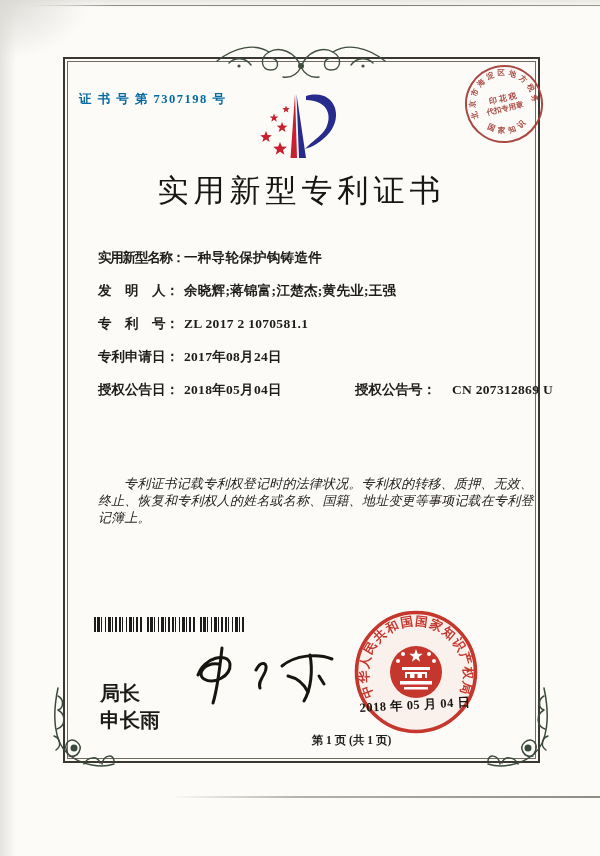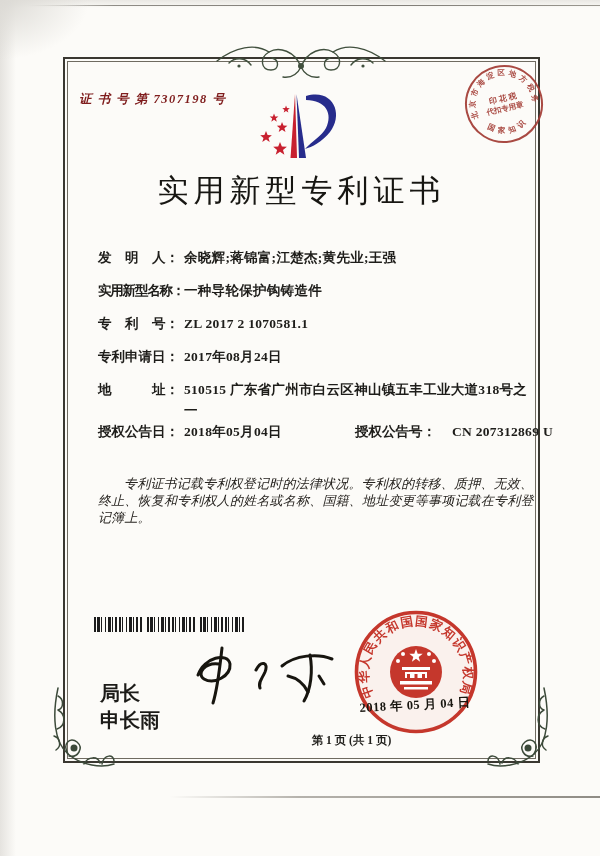--- a/index.html
+++ b/index.html
@@ -25,21 +25,21 @@
   
   .frame { position:absolute; left:63px; top:57px; width:477px; height:706px;
     border:2.5px solid #3a3831; }
   .frame-inner { position:absolute; left:2px; top:2px; right:2px; bottom:2px;
     border:1px solid #6f6b61; }
   .ornament-top { position:absolute; left:209px; top:39px; }
   .flourish-bl { position:absolute; left:44px; top:684px; }
   .flourish-br { position:absolute; left:486px; top:684px; transform:scaleX(-1); }
 
   .cert-no { position:absolute; left:79px; top:91px; font-size:12.5px; font-weight:bold;
-    letter-spacing:1.5px; color:#7f1d1d;font-style:italic; }
+    letter-spacing:1.5px; color:#0369a1; }
 
   .logo { position:absolute; left:251px; top:87px; }
 
   .tax-stamp { position:absolute; left:462px; top:62px; transform:rotate(-13deg); opacity:.92; }
 
   .title { position:absolute; left:63px; top:170px; width:477px; text-align:center;
     font-size:31px; font-weight:normal; letter-spacing:5px; color:#171612; }
 
   .fields { position:absolute; left:98px; top:247px; width:442px; font-size:13.5px;
     font-weight:bold; color:#1e1d1a; }
@@ -154,33 +154,30 @@
       <textPath href="#taxBottom" startOffset="1">国家知识产权局</textPath>
     </text>
     <text x="42" y="39" text-anchor="middle" font-size="8" fill="#a33b34" font-weight="bold" font-family="'Liberation Serif','DejaVu Serif',serif">印 花 税</text>
     <text x="42" y="49" text-anchor="middle" font-size="7.5" fill="#a33b34" font-weight="bold" font-family="'Liberation Serif','DejaVu Serif',serif">代扣专用章</text>
   </svg>
 
   <div class="title">实用新型专利证书</div>
 
   <div class="fields">
     <div class="f-row">
+      <span class="f-label tight">实用新型名称：</span><span class="f-value">一种导轮保护钩铸造件</span>
+    </div>
+    <div class="f-row">
       <span class="f-label">发　明　人：</span><span class="f-value">余晓辉;蒋锦富;江楚杰;黄先业;王强</span>
     </div>
     <div class="f-row">
-      <span class="f-label tight">实用新型名称：</span><span class="f-value">一种导轮保护钩铸造件</span>
-    </div>
-    <div class="f-row">
       <span class="f-label">专　利　号：</span><span class="f-value">ZL 2017 2 1070581.1</span>
     </div>
     <div class="f-row">
       <span class="f-label">专利申请日：</span><span class="f-value">2017年08月24日</span>
-    </div>
-    <div class="f-row addr">
-      <span class="f-label">地　　　址：</span><span class="f-value">510515 广东省广州市白云区神山镇五丰工业大道318号之一</span>
     </div>
     <div class="f-row">
       <span class="f-label">授权公告日：</span><span class="f-value">2018年05月04日</span>
       <span class="f-right">
         <span class="f-label">授权公告号：</span><span class="f-value">CN 207312869 U</span>
       </span>
     </div>
   </div>
 
   <div class="body-text">

